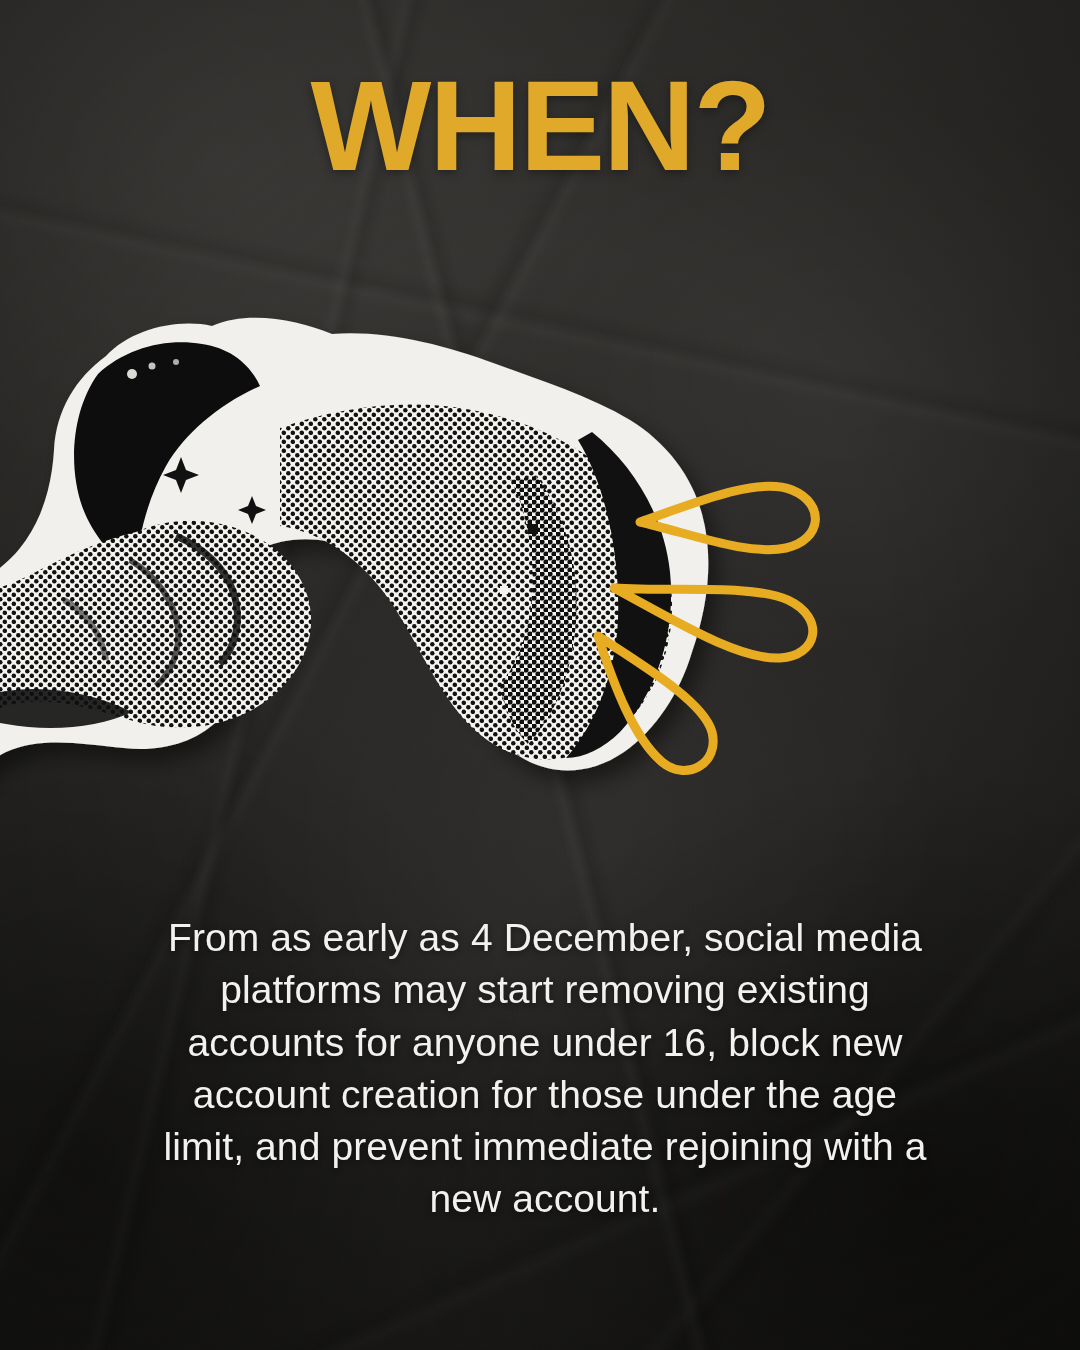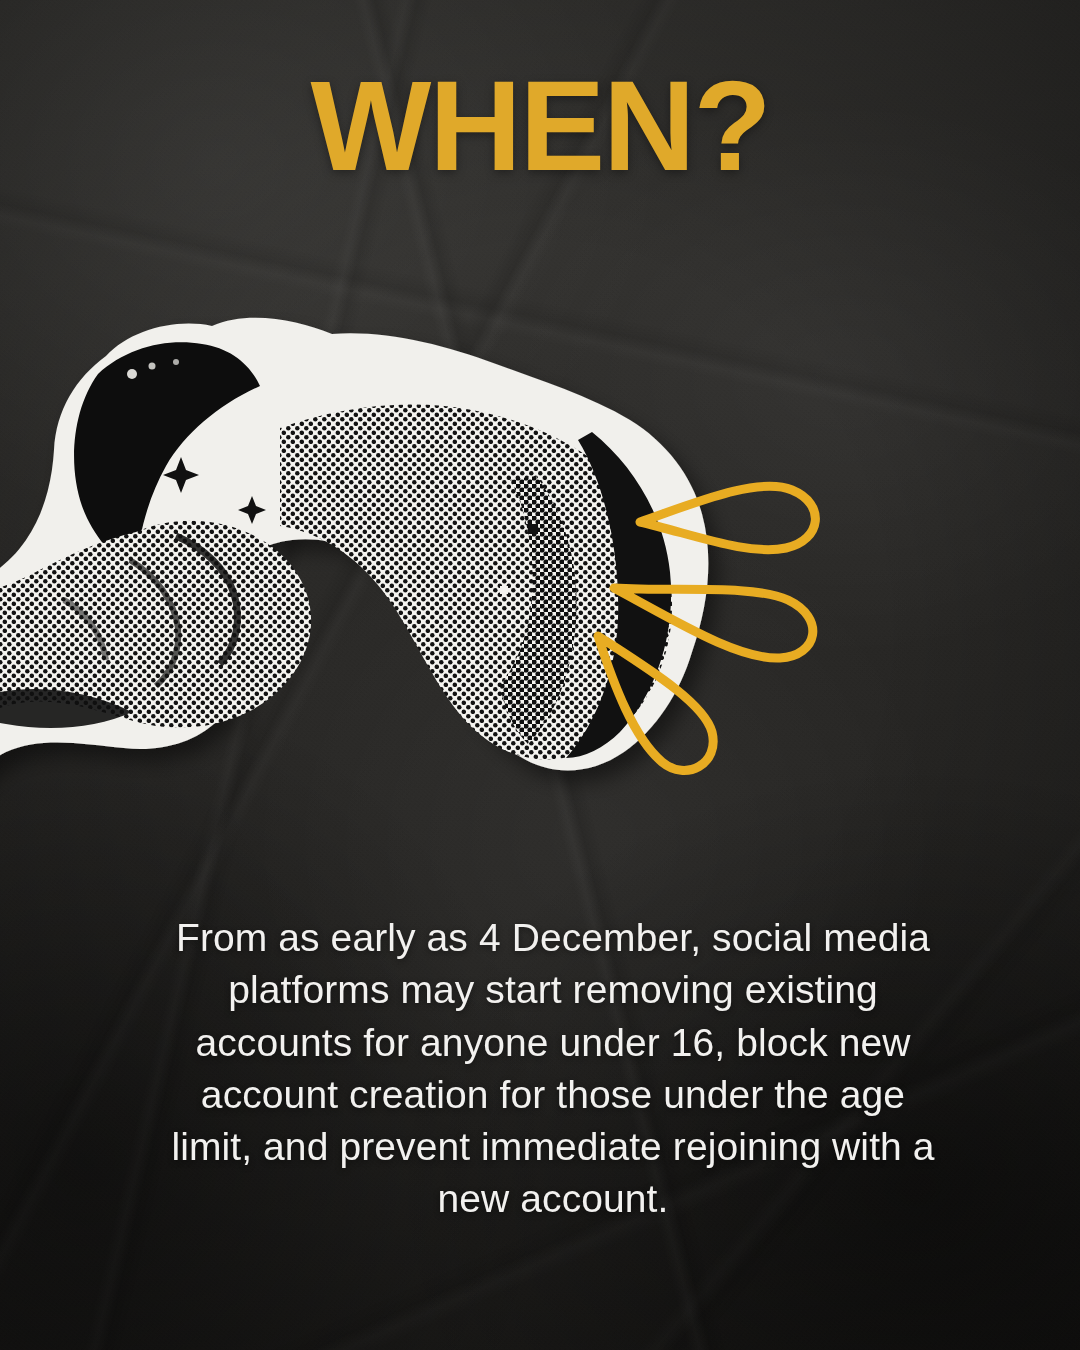--- a/index.html
+++ b/index.html
@@ -85,21 +85,21 @@
   .megaphone-wrap svg {
     display: block;
     width: 100%;
     height: 100%;
     overflow: visible;
   }
 
   
   .body-copy {
     position: absolute;
-    left: 158px;
+    left: 150px;
     top: 912px;
     width: 790px;
     text-align: center;
     color: #f2f1ef;
     font-family: "Liberation Sans", sans-serif;
     font-size: 39px;
     line-height: 1.34;
     letter-spacing: 0.1px;
     text-shadow: 0 2px 6px rgba(0,0,0,0.45);
   }

